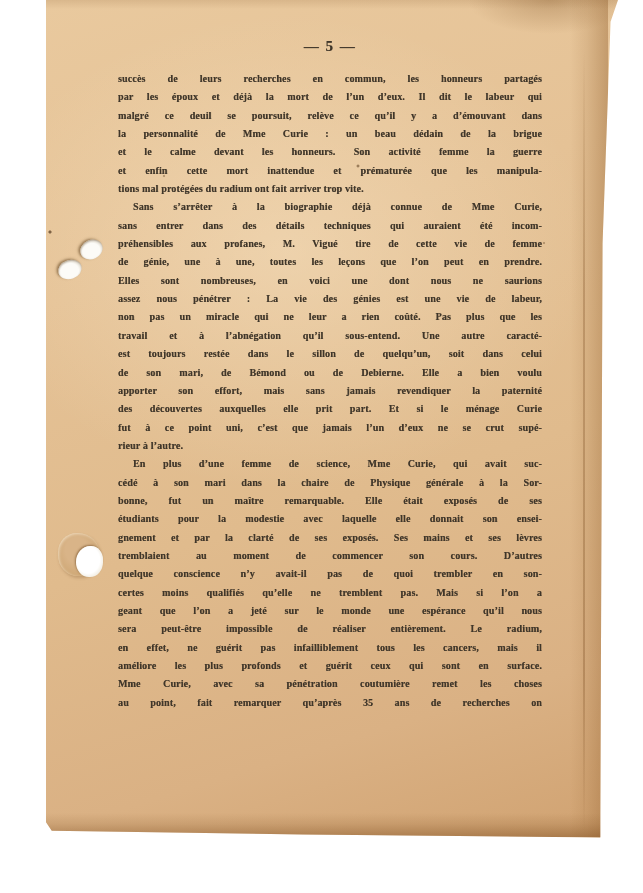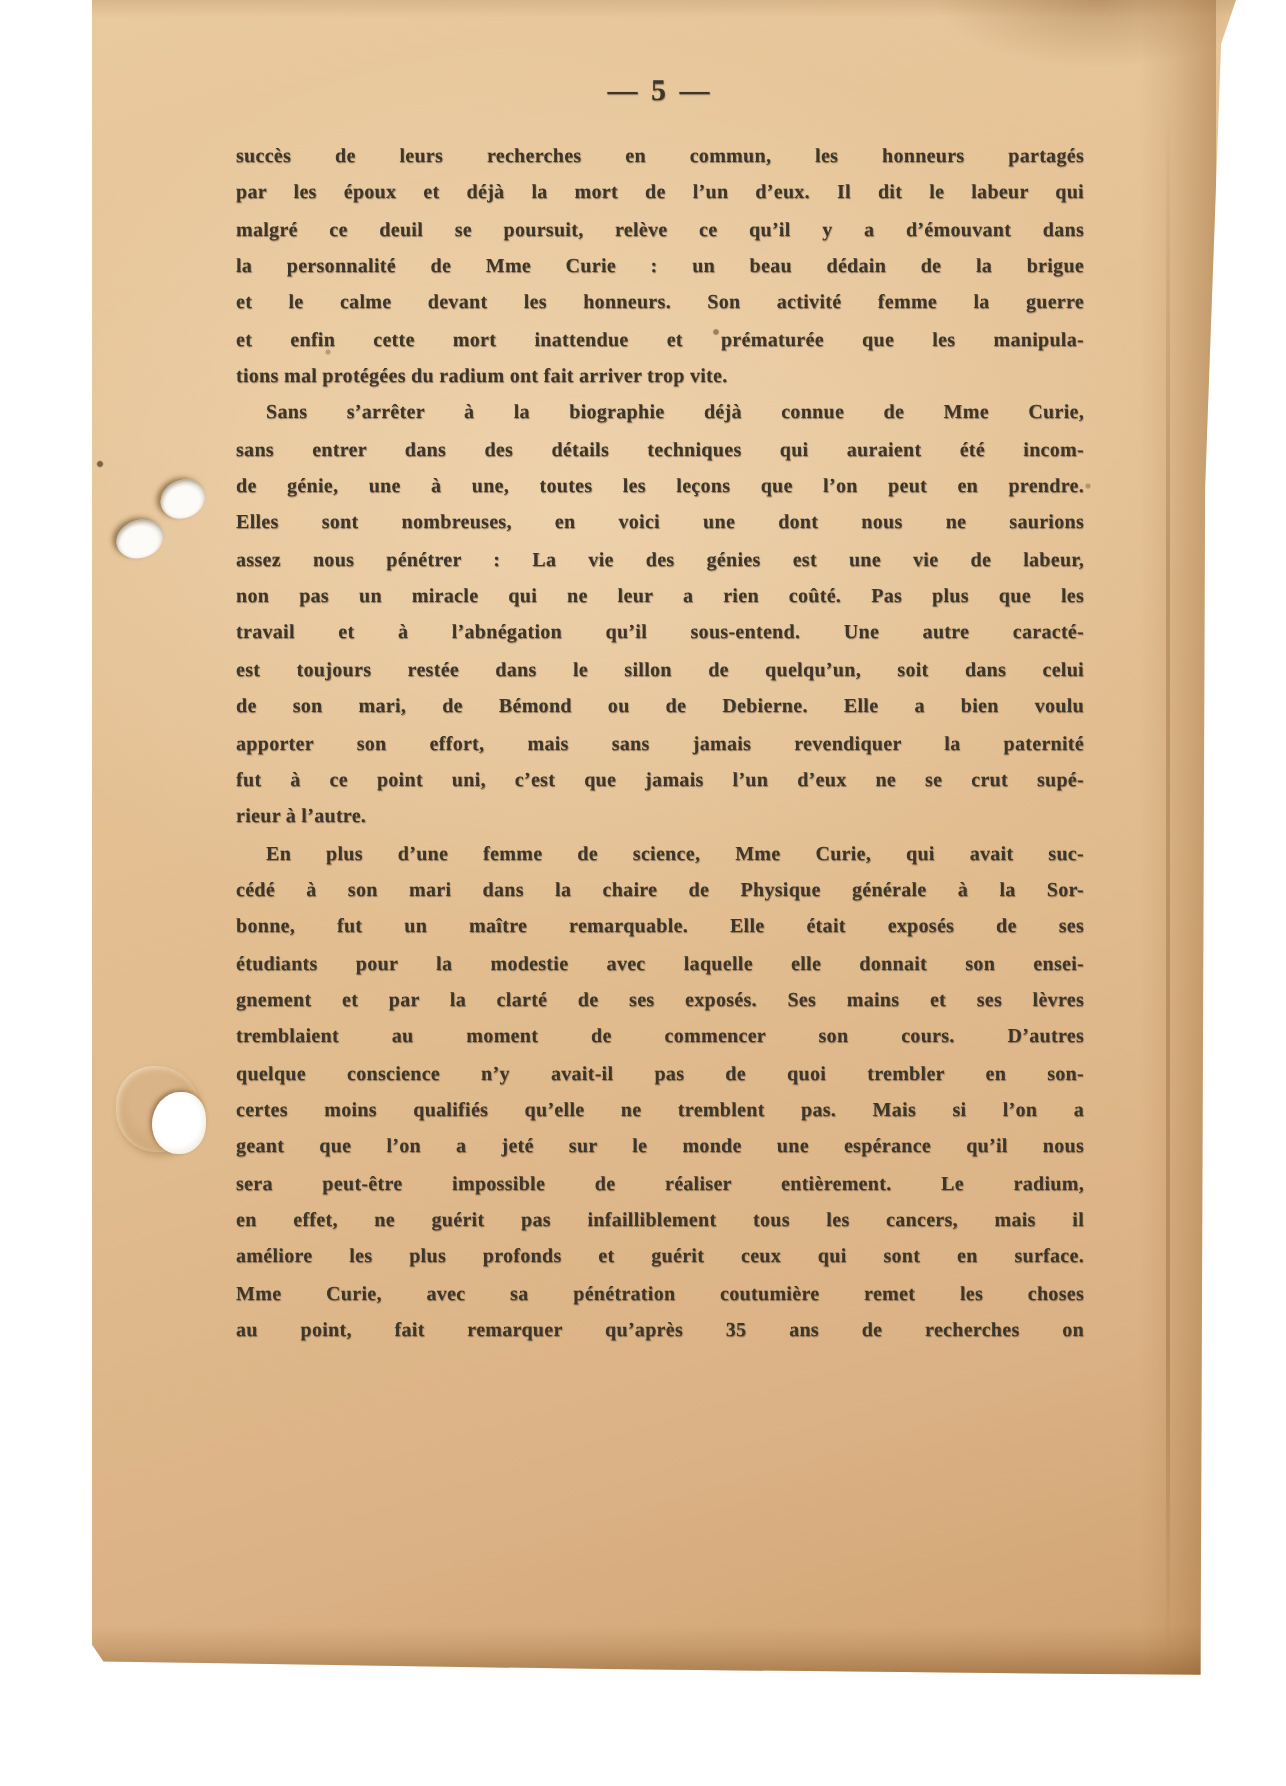--- a/index.html
+++ b/index.html
@@ -145,28 +145,30 @@
           <div class="line">par les époux et déjà la mort de l’un d’eux. Il dit le labeur qui</div>
           <div class="line">malgré ce deuil se poursuit, relève ce qu’il y a d’émouvant dans</div>
           <div class="line">la personnalité de Mme Curie : un beau dédain de la brigue</div>
           <div class="line">et le calme devant les honneurs. Son activité femme la guerre</div>
           <div class="line">et enfin cette mort inattendue et prématurée que les manipula-</div>
           <div class="line para-end">tions mal protégées du radium ont fait arriver trop vite.</div>
         </div>
         <div class="para indent">
           <div class="line">Sans s’arrêter à la biographie déjà connue de Mme Curie,</div>
           <div class="line">sans entrer dans des détails techniques qui auraient été incom-</div>
+          <div class="line">préhensibles aux profanes, M. Vigué tire de cette vie de femme</div>
           <div class="line">de génie, une à une, toutes les leçons que l’on peut en prendre.</div>
           <div class="line">Elles sont nombreuses, en voici une dont nous ne saurions</div>
           <div class="line">assez nous pénétrer : La vie des génies est une vie de labeur,</div>
           <div class="line">non pas un miracle qui ne leur a rien coûté. Pas plus que les</div>
           <div class="line">travail et à l’abnégation qu’il sous-entend. Une autre caracté-</div>
           <div class="line">est toujours restée dans le sillon de quelqu’un, soit dans celui</div>
           <div class="line">de son mari, de Bémond ou de Debierne. Elle a bien voulu</div>
           <div class="line">apporter son effort, mais sans jamais revendiquer la paternité</div>
+          <div class="line">des découvertes auxquelles elle prit part. Et si le ménage Curie</div>
           <div class="line">fut à ce point uni, c’est que jamais l’un d’eux ne se crut supé-</div>
           <div class="line para-end">rieur à l’autre.</div>
         </div>
         <div class="para indent">
           <div class="line">En plus d’une femme de science, Mme Curie, qui avait suc-</div>
           <div class="line">cédé à son mari dans la chaire de Physique générale à la Sor-</div>
           <div class="line">bonne, fut un maître remarquable. Elle était exposés de ses</div>
           <div class="line">étudiants pour la modestie avec laquelle elle donnait son ensei-</div>
           <div class="line">gnement et par la clarté de ses exposés. Ses mains et ses lèvres</div>
           <div class="line">tremblaient au moment de commencer son cours. D’autres</div>

